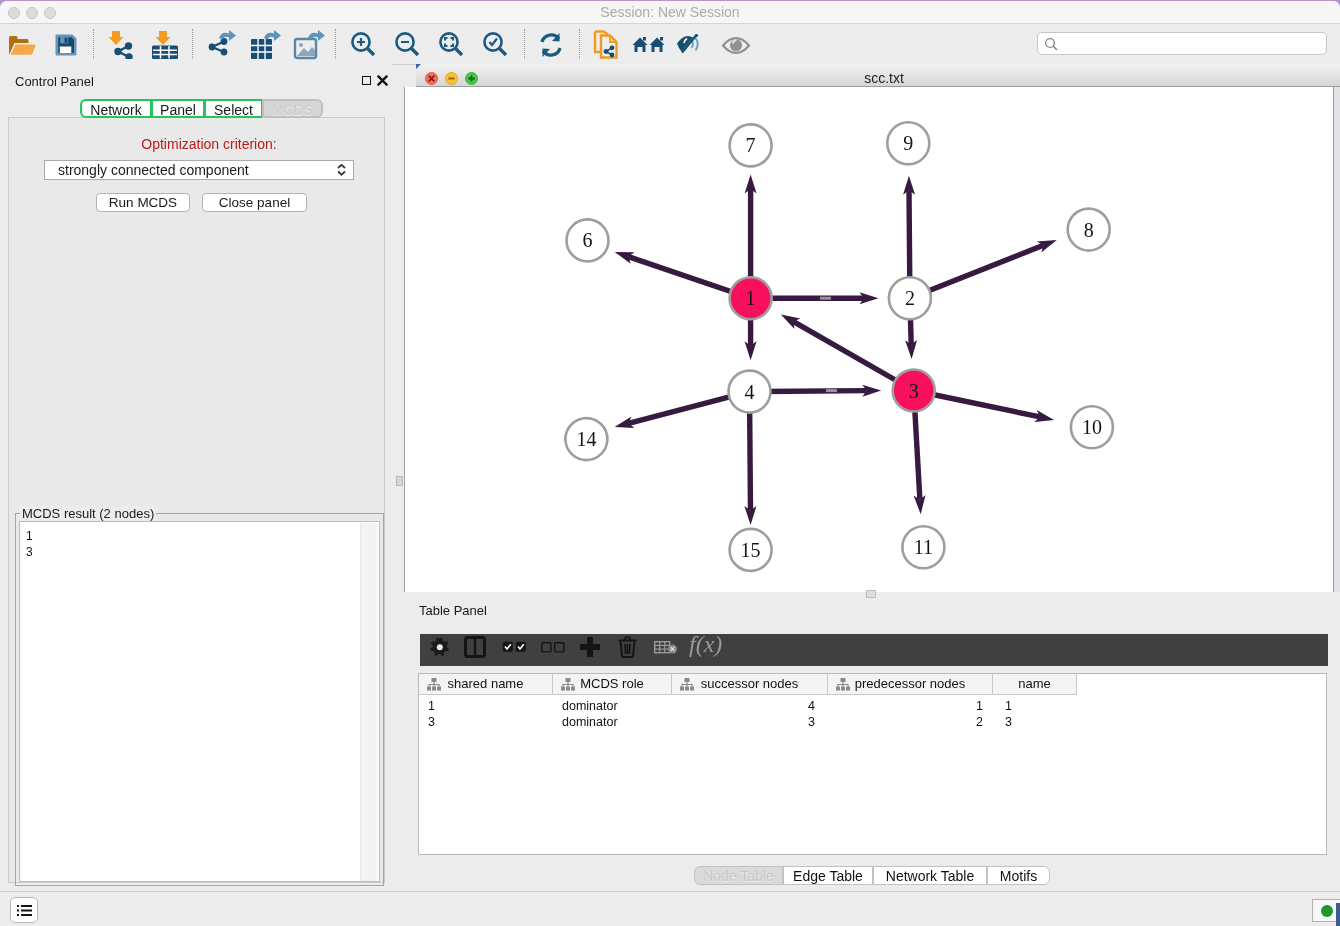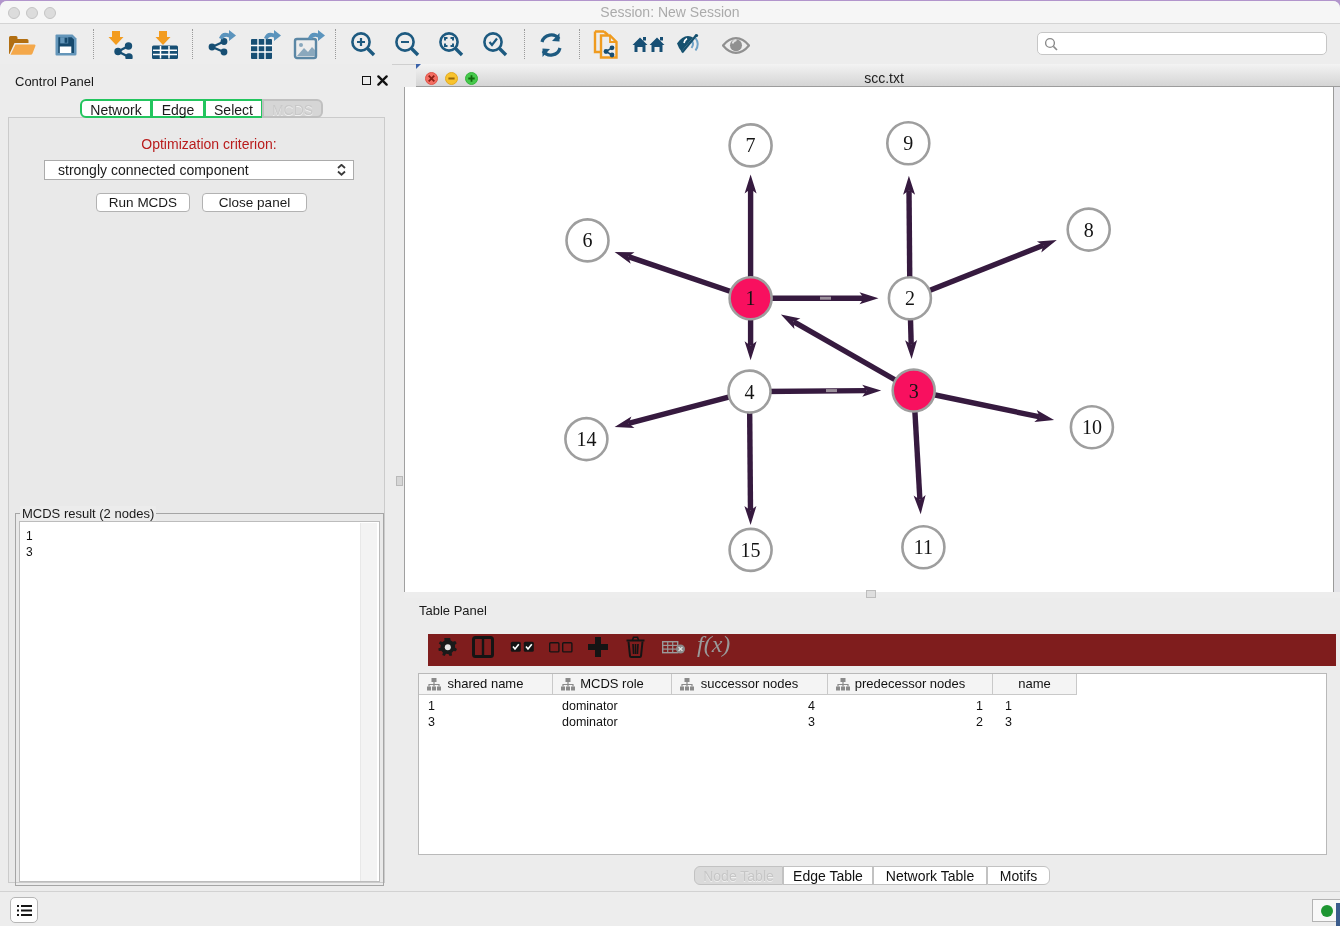--- a/index.html
+++ b/index.html
@@ -29,21 +29,21 @@
 #netwin{position:absolute;left:404px;top:63px;width:936px;height:534px;}
 #nettitle{position:absolute;left:12px;top:0;width:100%;height:23px;background:linear-gradient(#f3f3f3,#d5d5d5);border-bottom:1px solid #9c9c9c;box-sizing:border-box;}
 #netname{position:absolute;top:6px;left:0;width:100%;text-align:center;font-size:14px;color:#222;}
 .mlight{position:absolute;top:8px;width:13px;height:13px;border-radius:50%;box-sizing:border-box;}
 #netcanvas{position:absolute;left:0;top:23px;width:928px;height:505px;background:#fff;border-left:1px solid #a0a0a0;border-right:1px solid #a0a0a0;box-sizing:content-box;}
 #netstrip{position:absolute;left:929px;top:23px;width:7px;height:505px;background:#e4e4e8;border-left:1px solid #9a9a9a;box-sizing:border-box;}
 #netbottom{position:absolute;left:0;top:528px;width:936px;height:6px;background:#ededed;}
 
 #tpanel{position:absolute;left:404px;top:597px;width:936px;height:291px;background:#ececec;}
 #tphead{position:absolute;left:15px;top:5px;font-size:13px;color:#1a1a1a;}
-#ttoolbar{position:absolute;left:24px;top:36px;width:908px;height:32px;background:#7f1d1d;}
+#ttoolbar{position:absolute;left:16px;top:36px;width:908px;height:32px;background:#404040;}
 #ttable{position:absolute;left:14px;top:75px;width:909px;height:182px;background:#fff;border:1px solid #b9b9b9;box-sizing:border-box;}
 .thcell{position:absolute;top:0;height:21px;background:#f4f4f4;border-right:1px solid #c9c9c9;border-bottom:1px solid #c9c9c9;box-sizing:border-box;font-size:13px;color:#111;text-align:center;line-height:20px;}
 .trow{position:absolute;font-size:12.5px;color:#111;}
 .btab{position:absolute;top:268px;height:19px;background:#fff;border:1px solid #c2c2c2;box-sizing:border-box;font-size:14px;color:#111;text-align:center;line-height:18px;}
 
 #statusbar{position:absolute;left:0;top:890px;width:1340px;height:36px;background:#ededed;border-top:1px solid #d2d2d2;box-sizing:border-box;}
 #listbtn{position:absolute;left:10px;top:5px;width:28px;height:26px;background:#fdfdfd;border:1px solid #b6b6b6;border-radius:5px;box-sizing:border-box;}
 #membtn{position:absolute;left:1312px;top:7px;width:74px;height:23px;background:#f8f8f8;border:1px solid #b3b3b3;box-sizing:border-box;font-size:12px;color:#111;}
 </style>
 </head>
@@ -198,21 +198,21 @@
     </div>
   </div>
   <div id="cpanel">
     <div id="cphead">Control Panel</div>
     <div class="abs" style="left:362px;top:12px;width:9px;height:9px;border:1.4px solid #111;box-sizing:border-box;"></div>
     <svg class="abs" style="left:377px;top:11px;" width="11" height="11" viewBox="0 0 12 12">
         <path d="M1.5 1.5 L10.5 10.5 M10.5 1.5 L1.5 10.5" stroke="#111" stroke-width="2.5" stroke-linecap="round"></path>
       </svg>
     <div id="cpbody"></div>
     <div class="tab" style="left:80px;width:72px;border-radius:6px 0 0 6px;">Network</div>
-    <div class="tab" style="left:151px;width:54px;">Edge</div>
+    <div class="tab" style="left:151px;width:54px;">Panel</div>
     <div class="tab" style="left:204px;width:59px;">Select</div>
     <div class="tab" style="left:262px;width:61px;background:#d6d6d6;border-color:#c0c0c0;border-radius:0 6px 6px 0;color:#c9c9c9;text-shadow:0 1px 0 #f0f0f0;">MCDS</div>
     <div id="optlabel">Optimization criterion:</div>
     <div id="dropdown">strongly connected component
       <svg class="abs" style="right:7px;top:3px;" width="9" height="12" viewBox="0 0 9 12">
           <path d="M1 4 L4.5 0.8 L8 4 M1 7.5 L4.5 10.7 L8 7.5" fill="none" stroke="#3a3a3a" stroke-width="1.8"></path>
         </svg>
     </div>
     <div class="btn" style="left:96px;width:94px;">Run MCDS</div>
     <div class="btn" style="left:202px;width:105px;">Close panel</div>

